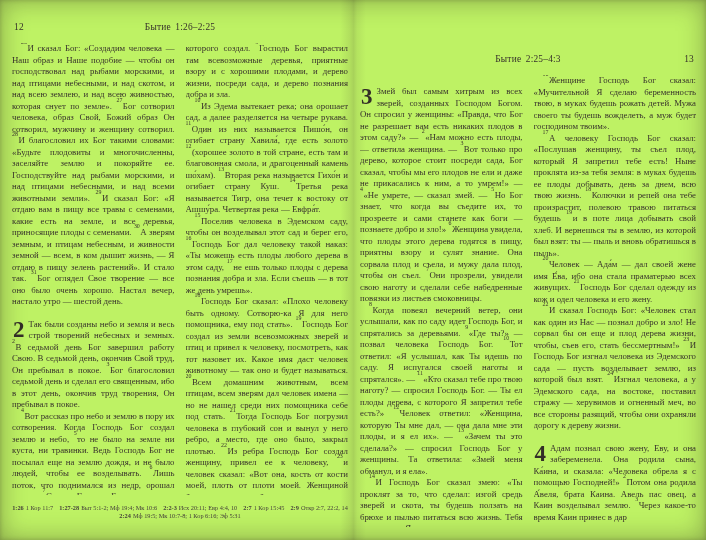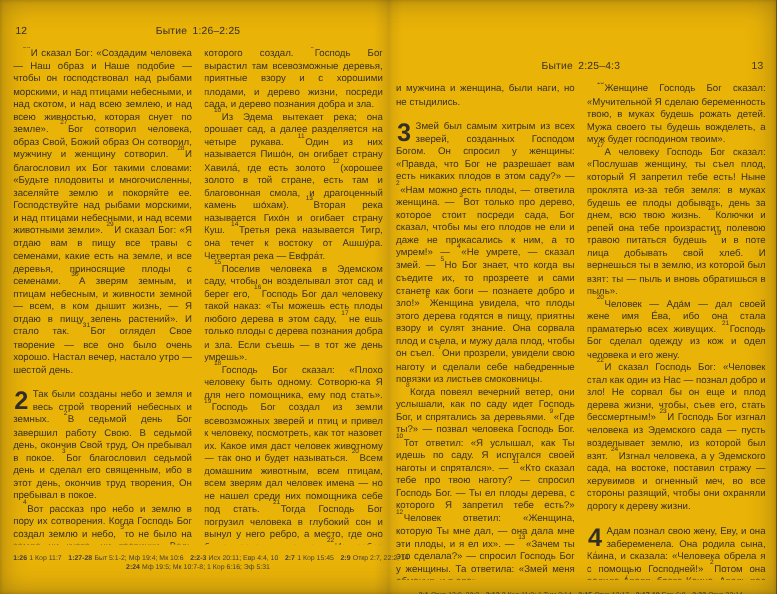--- a/index.html
+++ b/index.html
@@ -1,19 +1,19 @@
 <!DOCTYPE html>
 <html lang="ru"><head>
 <meta charset="utf-8">
 <style>
   html,body{margin:0;padding:0;background:#111;}
   .scan{
     position:relative;width:706px;height:540px;overflow:hidden;
-    background:#eab308;
-    font-family:Liberation Sans, sans-serif;
+    background:#bef264;
+    font-family:Liberation Serif, serif;
     color:#37322b;
   }
   .scan::before{ 
     content:"";position:absolute;inset:0;pointer-events:none;z-index:5;
     box-shadow:inset 0 0 26px rgba(40,35,25,.38), inset 0 0 4px rgba(40,35,25,.25);
   }
   .gutter{
     position:absolute;left:340px;top:0;width:26px;height:540px;z-index:1;pointer-events:none;
     background:linear-gradient(90deg,rgba(60,52,40,0) 0%,rgba(60,52,40,.10) 38%,rgba(60,52,40,.17) 52%,rgba(60,52,40,.08) 66%,rgba(60,52,40,0) 100%);
   }
@@ -76,21 +76,20 @@
       </div>
   </div>
 
   <div class="page page-right">
     <div class="pagehead">
       <span class="runhead">Бытие 2:25–4:3</span>
       <span class="pagenum">13</span>
     </div>
     <div class="cols">
       <div class="col">
-          <p class="para noindent">и мужчина и женщина, были наги, но не стыдились. </p>
           <p class="para chapter"><span class="dropcap">3</span>Змей был самым хитрым из всех зверей, созданных Господом Богом. Он спросил у женщины: «Правда, что Бог не разрешает вам есть никаких плодов в этом саду?» — <sup class="vnum">2</sup>«Нам можно есть плоды, — ответила женщина. — <sup class="vnum">3</sup>Вот только про дерево, которое стоит посреди сада, Бог сказал, чтобы мы его плодов не ели и даже не прикасались к ним, а то умрем!» — <sup class="vnum">4</sup>«Не умрете, — сказал змей. — <sup class="vnum">5</sup>Но Бог знает, что когда вы съедите их, то прозреете и сами станете как боги — познаете добро и зло!» <sup class="vnum">6</sup>Женщина увидела, что плоды этого дерева годятся в пищу, приятны взору и сулят знание. Она сорвала плод и съела, и мужу дала плод, чтобы он съел. <sup class="vnum">7</sup>Они прозрели, увидели свою наготу и сделали себе набедренные повязки из листьев смоковницы. </p>
           <p class="para indent"><sup class="vnum">8</sup>Когда повеял вечерний ветер, они услышали, как по саду идет Господь Бог, и спрятались за деревьями. <sup class="vnum">9</sup>«Где ты?» — позвал человека Господь Бог. <sup class="vnum">10</sup>Тот ответил: «Я услышал, как Ты идешь по саду. Я испугался своей наготы и спрятался». — <sup class="vnum">11</sup>«Кто сказал тебе про твою наготу? — спросил Господь Бог. — Ты ел плоды дерева, с которого Я запретил тебе есть?» <sup class="vnum">12</sup>Человек ответил: «Женщина, которую Ты мне дал, — она дала мне эти плоды, и я ел их». — <sup class="vnum">13</sup>«Зачем ты это сделала?» — спросил Господь Бог у женщины. Та ответила: «Змей меня обманул, и я ела». </p>
           <p class="para indent"><sup class="vnum">14</sup>И Господь Бог сказал змею: «Ты проклят за то, что сделал: изгой средь зверей и скота, ты будешь ползать на брюхе и пылью питаться всю жизнь. Тебя и женщину Я сделаю врагами, и твои дети будут врагами с ее детьми: сын ее голову тебе разбивает, а ты жалишь его в пяту». </p>
         </div>
       <div class="col">
           <p class="para indent"><sup class="vnum">16</sup>Женщине Господь Бог сказал: «Мучительной Я сделаю беременность твою, в муках будешь рожать детей. Мужа своего ты будешь вожделеть, а муж будет господином твоим». </p>
           <p class="para indent"><sup class="vnum">17</sup>А человеку Господь Бог сказал: «Послушав женщину, ты съел плод, который Я запретил тебе есть! Ныне проклята из-за тебя земля: в муках будешь ее плоды добывать, день за днем, всю твою жизнь. <sup class="vnum">18</sup>Колючки и репей она тебе произрастит, полевою травою питаться будешь <sup class="vnum">19</sup>и в поте лица добывать свой хлеб. И вернешься ты в землю, из которой был взят: ты — пыль и вновь обратишься в пыль». </p>
           <p class="para indent"><sup class="vnum">20</sup>Человек — Ада́м — дал своей жене имя Е́ва, ибо она стала праматерью всех живущих. <sup class="vnum">21</sup>Господь Бог сделал одежду из кож и одел человека и его жену. </p>
           <p class="para indent"><sup class="vnum">22</sup>И сказал Господь Бог: «Человек стал как один из Нас — познал добро и зло! Не сорвал бы он еще и плод дерева жизни, чтобы, съев его, стать бессмертным!» <sup class="vnum">23</sup>И Господь Бог изгнал человека из Эдемского сада — пусть возделывает землю, из которой был взят. <sup class="vnum">24</sup>Изгнал человека, а у Эдемского сада, на востоке, поставил стражу — херувимов и огненный меч, во все стороны разящий, чтобы они охраняли дорогу к дереву жизни. </p>
           <p class="para chapter"><span class="dropcap">4</span>Адам познал свою жену, Еву, и она забеременела. Она родила сына, Ка́ина, и сказала: «Человека обрела я с помощью Господней!» <sup class="vnum">2</sup>Потом она родила А́веля, брата Каина. Авель пас овец, а Каин возделывал землю. <sup class="vnum">3</sup>Через какое-то время Каин принес в дар </p>

